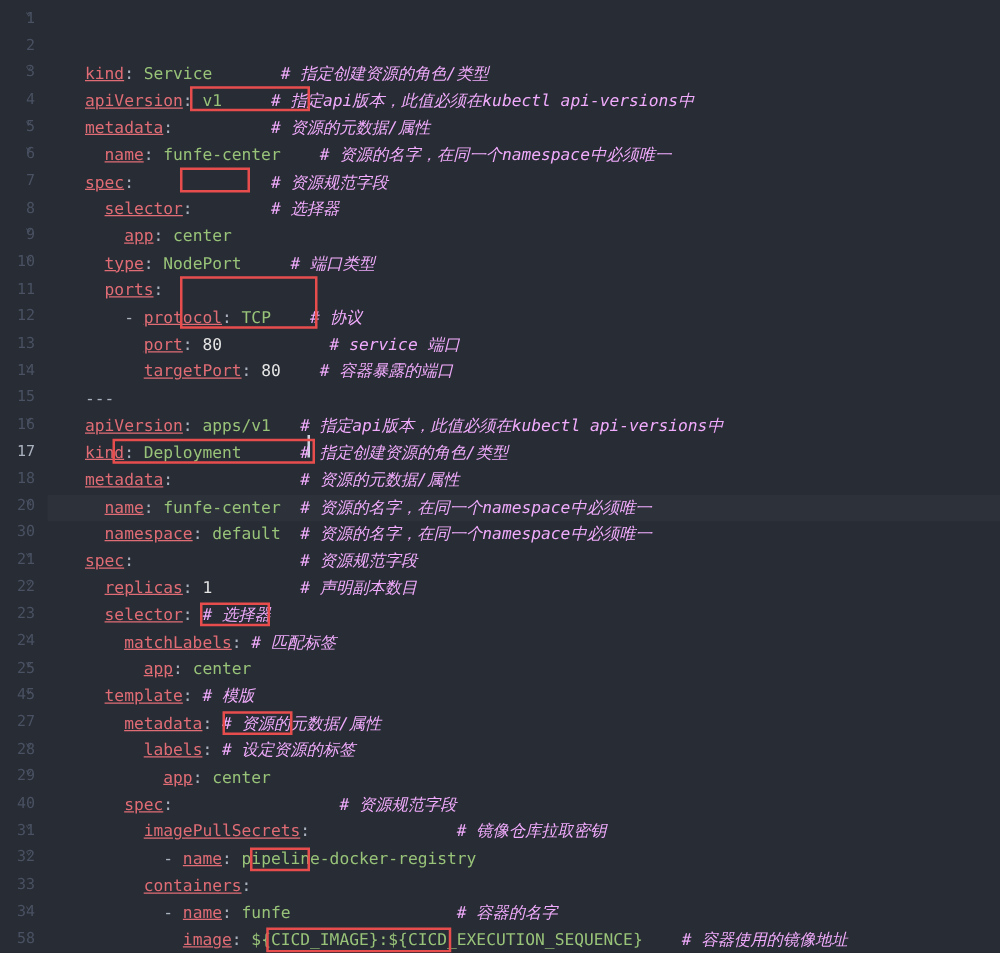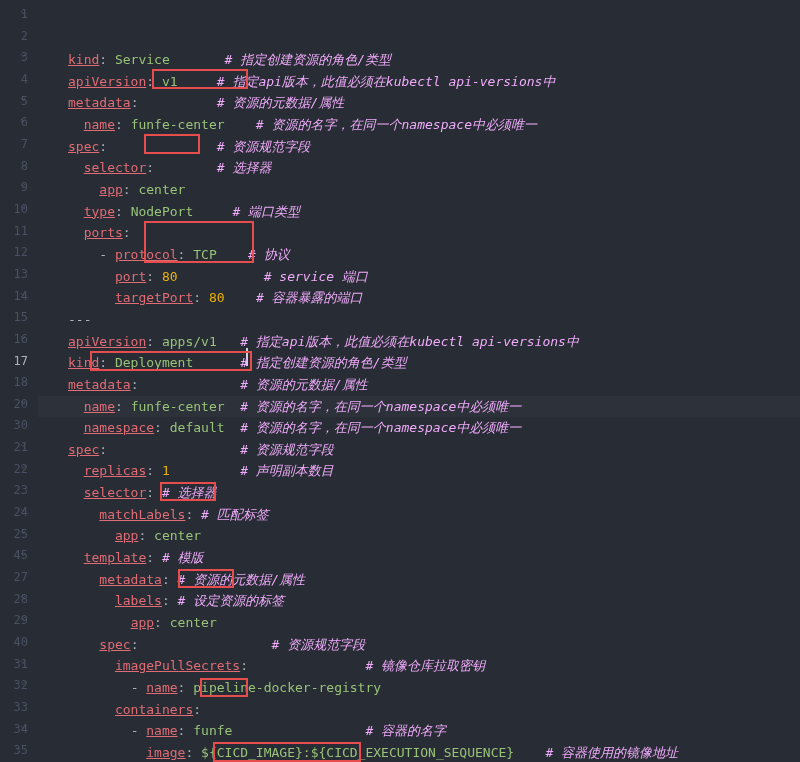--- a/index.html
+++ b/index.html
@@ -45,21 +45,21 @@
   .line {
     height: 21.66px;
     line-height: 21.66px;
     position: relative;
   }
   .line.hl { background: #2c313a; margin-left: -30px; padding-left: 30px; }
   .gd { color: #4b5263; position: absolute; font-size: 13px; }
   
   .k { color: #e06c75; text-decoration: underline; }       
   .s { color: #98c379; }       
-  .n { color: #eab308; text-align: right; }       
+  .n { color: #e5e5e5; text-align: right; }       
   .p { color: #abb2bf; }       
   .cm { color: #f0abfc; font-style: italic; }
   
   .box {
     border: 2px solid #e84d4d;
     position: absolute;
     pointer-events: none;
   }
   .cursor-bar {
     position:absolute;
@@ -100,18 +100,18 @@
       <div class="ln">25</div>
       <div class="ln">45</div>
       <div class="ln">27</div>
       <div class="ln">28</div>
       <div class="ln">29</div>
       <div class="ln">40</div>
       <div class="ln">31</div>
       <div class="ln">32</div>
       <div class="ln">33</div>
       <div class="ln">34</div>
-      <div class="ln">35</div>
+      <div class="ln">58</div>
     </div>
   <div class="code" id="code">
     <div class="cursor-bar" style="left:208px; top:348px;"></div>
   <div class="line"><span class="k">kind</span><span class="p">:</span> <span class="s">Service       </span><span class="cm"># 指定创建资源的角色/类型</span></div><div class="line"><span class="k">apiVersion</span><span class="p">:</span> <span class="s">v1     </span><span class="cm"># 指定api版本，此值必须在kubectl api-versions中</span></div><div class="line"><span class="k">metadata</span><span class="p">:</span>          <span class="cm"># 资源的元数据/属性</span></div><div class="line">  <span class="k">name</span><span class="p">:</span> <span class="s">funfe-center    </span><span class="cm"># 资源的名字，在同一个namespace中必须唯一</span></div><div class="line"><span class="k">spec</span><span class="p">:</span>              <span class="cm"># 资源规范字段</span></div><div class="line">  <span class="k">selector</span><span class="p">:</span>        <span class="cm"># 选择器</span></div><div class="line">    <span class="k">app</span><span class="p">:</span> <span class="s">center</span></div><div class="line">  <span class="k">type</span><span class="p">:</span> <span class="s">NodePort     </span><span class="cm"># 端口类型</span></div><div class="line">  <span class="k">ports</span><span class="p">:</span></div><div class="line">    <span class="p">- </span><span class="k">protocol</span><span class="p">:</span> <span class="s">TCP    </span><span class="cm"># 协议</span></div><div class="line">      <span class="k">port</span><span class="p">:</span> <span class="n">80           </span><span class="cm"># service 端口</span></div><div class="line">      <span class="k">targetPort</span><span class="p">:</span> <span class="n">80    </span><span class="cm"># 容器暴露的端口</span></div><div class="line"><span class="p">---</span></div><div class="line"><span class="k">apiVersion</span><span class="p">:</span> <span class="s">apps/v1   </span><span class="cm"># 指定api版本，此值必须在kubectl api-versions中</span></div><div class="line"><span class="k">kind</span><span class="p">:</span> <span class="s">Deployment      </span><span class="cm"># 指定创建资源的角色/类型</span></div><div class="line"><span class="k">metadata</span><span class="p">:</span>             <span class="cm"># 资源的元数据/属性</span></div><div class="line hl">  <span class="k">name</span><span class="p">:</span> <span class="s">funfe-center  </span><span class="cm"># 资源的名字，在同一个namespace中必须唯一</span></div><div class="line">  <span class="k">namespace</span><span class="p">:</span> <span class="s">default  </span><span class="cm"># 资源的名字，在同一个namespace中必须唯一</span></div><div class="line"><span class="k">spec</span><span class="p">:</span>                 <span class="cm"># 资源规范字段</span></div><div class="line">  <span class="k">replicas</span><span class="p">:</span> <span class="n">1         </span><span class="cm"># 声明副本数目</span></div><div class="line">  <span class="k">selector</span><span class="p">:</span> <span class="cm"># 选择器</span></div><div class="line">    <span class="k">matchLabels</span><span class="p">:</span> <span class="cm"># 匹配标签</span></div><div class="line">      <span class="k">app</span><span class="p">:</span> <span class="s">center</span></div><div class="line">  <span class="k">template</span><span class="p">:</span> <span class="cm"># 模版</span></div><div class="line">    <span class="k">metadata</span><span class="p">:</span> <span class="cm"># 资源的元数据/属性</span></div><div class="line">      <span class="k">labels</span><span class="p">:</span> <span class="cm"># 设定资源的标签</span></div><div class="line">        <span class="k">app</span><span class="p">:</span> <span class="s">center</span></div><div class="line">    <span class="k">spec</span><span class="p">:</span>                 <span class="cm"># 资源规范字段</span></div><div class="line">      <span class="k">imagePullSecrets</span><span class="p">:</span>               <span class="cm"># 镜像仓库拉取密钥</span></div><div class="line">        <span class="p">- </span><span class="k">name</span><span class="p">:</span> <span class="s">pipeline-docker-registry</span></div><div class="line">      <span class="k">containers</span><span class="p">:</span></div><div class="line">        <span class="p">- </span><span class="k">name</span><span class="p">:</span> <span class="s">funfe                 </span><span class="cm"># 容器的名字</span></div><div class="line">          <span class="k">image</span><span class="p">:</span> <span class="s">${CICD_IMAGE}:${CICD_EXECUTION_SEQUENCE}    </span><span class="cm"># 容器使用的镜像地址</span></div><div class="box" style="top: 69px; left: 114px; width: 96px; height: 20px;"></div><div class="box" style="top: 134px; left: 106px; width: 56px; height: 20px;"></div><div class="box" style="top: 221px; left: 106px; width: 110px; height: 42px;"></div><div class="box" style="top: 351px; left: 52px; width: 162px; height: 20px;"></div><div class="box" style="top: 482px; left: 122px; width: 56px; height: 19px;"></div><div class="box" style="top: 569px; left: 140px; width: 56px; height: 19px;"></div><div class="box" style="top: 678px; left: 162px; width: 48px; height: 19px;"></div><div class="box" style="top: 742px; left: 175px; width: 148px; height: 20px;"></div><div class="gd" style="left: -18px; top: 4px; font-size: 10px;">⌄</div><div class="gd" style="left: -18px; top: 25.66px;"></div><div class="gd" style="left: -18px; top: 47.32px; font-size: 10px;">⌄</div><div class="gd" style="left: -18px; top: 68.98px;"></div><div class="gd" style="left: -18px; top: 90.64px; font-size: 10px;">⌄</div><div class="gd" style="left: -18px; top: 112.3px; font-size: 10px;">⌄</div><div class="gd" style="left: -18px; top: 133.96px;"></div><div class="gd" style="left: -18px; top: 155.62px;"></div><div class="gd" style="left: -18px; top: 177.28px; font-size: 10px;">⌄</div><div class="gd" style="left: -18px; top: 198.94px; font-size: 10px;">⌄</div><div class="gd" style="left: -18px; top: 220.6px;"></div><div class="gd" style="left: -18px; top: 242.26px;"></div><div class="gd" style="left: -18px; top: 263.92px;"></div><div class="gd" style="left: -18px; top: 285.58px; font-size: 10px;">⌄</div><div class="gd" style="left: -18px; top: 307.24px;"></div><div class="gd" style="left: -18px; top: 328.9px; font-size: 10px;">⌄</div><div class="gd" style="left: -18px; top: 350.56px;"></div><div class="gd" style="left: -18px; top: 372.22px;"></div><div class="gd" style="left: -18px; top: 393.88px; font-size: 10px;">⌄</div><div class="gd" style="left: -18px; top: 415.54px;"></div><div class="gd" style="left: -18px; top: 437.2px; font-size: 10px;">⌄</div><div class="gd" style="left: -18px; top: 458.86px; font-size: 10px;">⌄</div><div class="gd" style="left: -18px; top: 480.52px;"></div><div class="gd" style="left: -18px; top: 502.18px; font-size: 10px;">⌄</div><div class="gd" style="left: -18px; top: 523.84px; font-size: 10px;">⌄</div><div class="gd" style="left: -18px; top: 545.5px; font-size: 10px;">⌄</div><div class="gd" style="left: -18px; top: 567.16px;"></div><div class="gd" style="left: -18px; top: 588.82px; font-size: 10px;">⌄</div><div class="gd" style="left: -18px; top: 610.48px; font-size: 10px;">⌄</div><div class="gd" style="left: -18px; top: 632.14px;"></div><div class="gd" style="left: -18px; top: 653.8px; font-size: 10px;">⌄</div><div class="gd" style="left: -18px; top: 675.46px; font-size: 10px;">⌄</div><div class="gd" style="left: -18px; top: 697.12px;"></div><div class="gd" style="left: -18px; top: 718.78px; font-size: 10px;">⌄</div><div class="gd" style="left: -18px; top: 740.44px;"></div></div>
 </div>
 
 </body></html>

